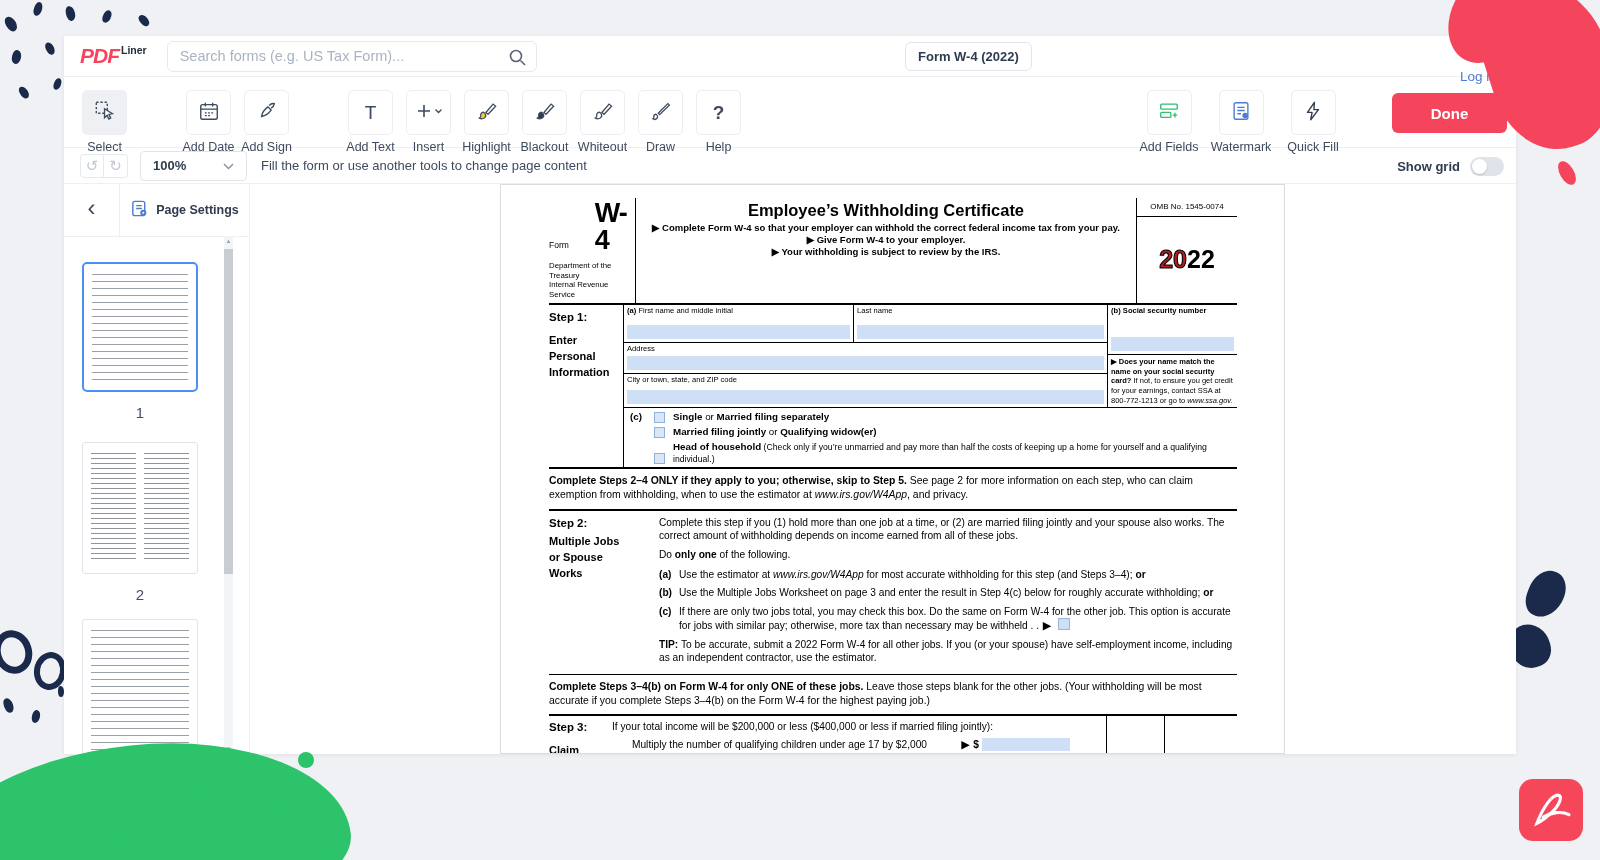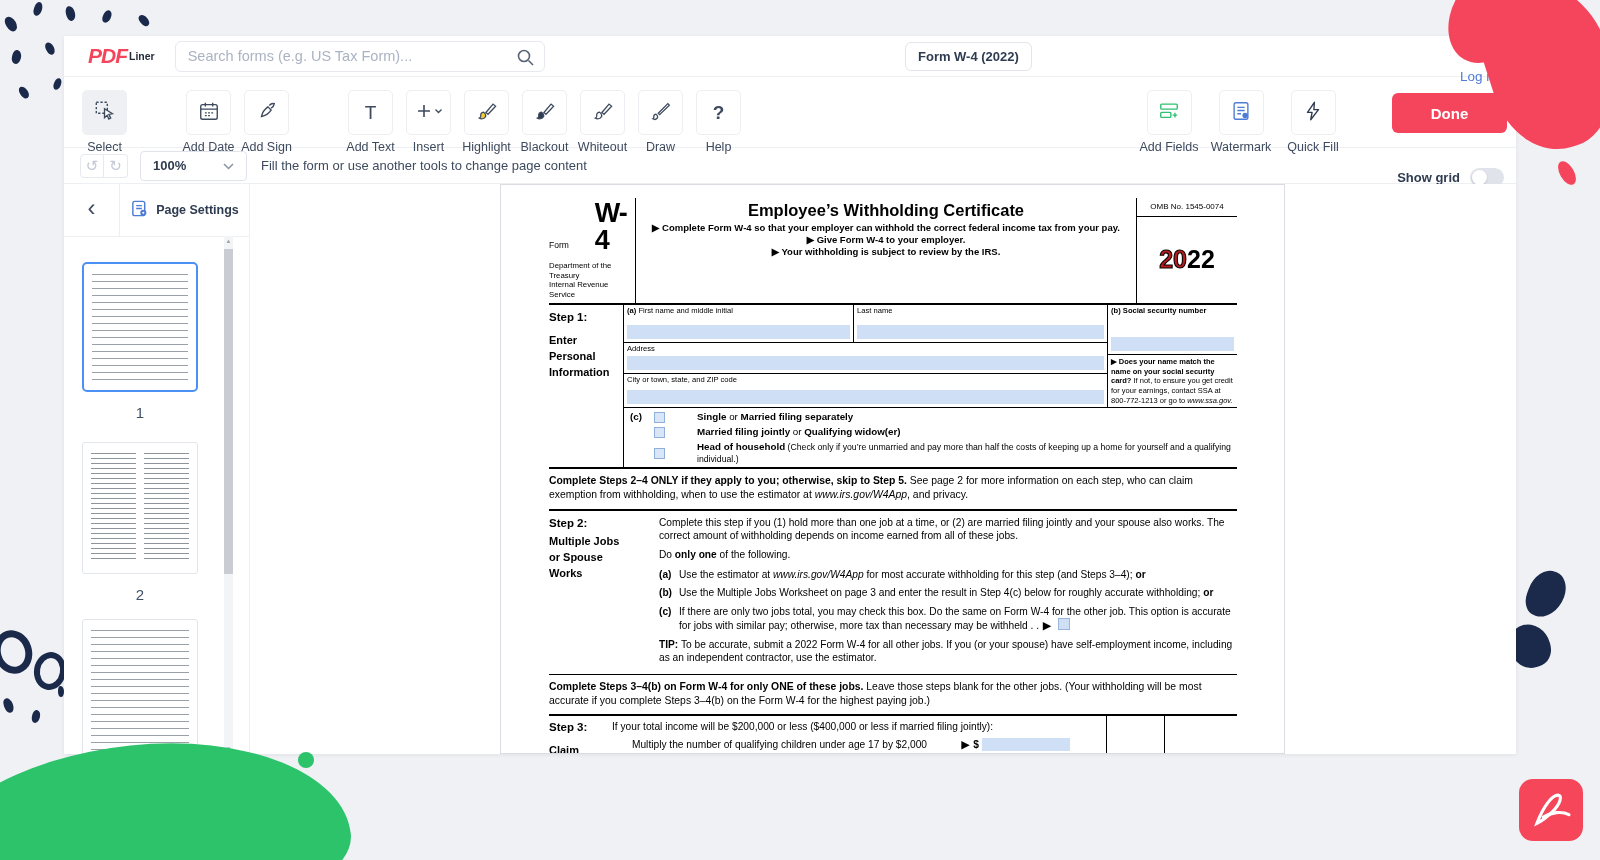--- a/index.html
+++ b/index.html
@@ -13,21 +13,21 @@
   .deco-top{z-index:2;}
   .blob-red{background:#f5455c;}
   .blob-green{background:#2cc36b;}
   .blob-navy{background:#1b2a4a;}
   .pdf-badge{position:absolute;left:1519px;top:779px;width:64px;height:62px;background:#f5465a;border-radius:14px;z-index:1;display:flex;align-items:center;justify-content:center;}
 
   
   .app{position:absolute;left:64px;top:36px;width:1452px;background:#fff;z-index:1;box-shadow:0 1px 4px rgba(20,30,60,.07);}
 
   .app-header{height:40px;display:flex;align-items:center;position:relative;border-bottom:1px solid #edeff3;}
-  .logo{margin-left:24px;display:flex;align-items:center;cursor:pointer;}
+  .logo{margin-left:16px;display:flex;align-items:flex-start;cursor:pointer;}
   .logo-pdf{color:#f5455c;font-weight:800;font-style:italic;font-size:21px;letter-spacing:-1px;}
   .logo-liner{color:#242c3d;font-weight:700;font-size:10.5px;margin-left:2px;}
   .search{margin-left:20px;width:370px;height:31px;border:1px solid #e6e9ee;border-radius:6px;display:flex;align-items:center;position:relative;box-sizing:border-box;}
   .search input{border:0;outline:0;flex:1;padding:0 34px 0 12px;font-size:14.5px;color:#2f3b50;font-family:inherit;background:transparent;}
   .search input::placeholder{color:#aab3c2;}
   .search-ic{position:absolute;right:10px;top:6px;}
   .doc-badge{position:absolute;left:841px;top:6px;height:27px;padding:0 12px;border:1px solid #e2e5ea;border-radius:6px;display:flex;align-items:center;font-size:13px;font-weight:700;color:#2f3b50;background:#fff;}
   .header-links{position:absolute;right:14px;top:0;height:40px;display:flex;align-items:center;gap:18px;font-size:13.5px;color:#4f7cd8;flex-direction:column;}
   .header-links span{cursor:pointer;}
 
@@ -42,21 +42,21 @@
   .toolbar-right .tool{margin-right:22px;width:50px;}
   .done-btn{margin-left:32px;margin-top:3px;width:115px;height:40px;background:#f5455c;color:#fff;font-weight:700;font-size:15px;border:none;border-radius:6px;cursor:pointer;font-family:inherit;}
 
   .subbar{height:36px;display:flex;align-items:center;border-bottom:1px solid #edeff3;position:relative;padding-left:16px;box-sizing:border-box;}
   .ur{display:flex;}
   .ub{width:24px;height:24px;border:1px solid #e6e9ee;display:flex;align-items:center;justify-content:center;color:#c3c9d4;font-size:15px;cursor:pointer;box-sizing:border-box;}
   .ub:first-child{border-radius:4px 0 0 4px;}
   .ub:last-child{border-radius:0 4px 4px 0;border-left:0;}
   .zoom-select{margin-left:12px;width:107px;height:30px;border:1px solid #e0e4ea;border-radius:4px;display:flex;align-items:center;justify-content:space-between;padding:0 12px;box-sizing:border-box;font-size:13px;font-weight:600;color:#2f3b50;cursor:pointer;}
   .hint{margin-left:14px;font-size:13px;color:#3e4a5e;}
-  .grid-ctl{position:absolute;right:12px;top:11px;height:36px;display:flex;align-items:center;gap:10px;}
+  .grid-ctl{position:absolute;right:12px;top:0;height:36px;display:flex;align-items:center;gap:10px;}
   .grid-lbl{font-size:13px;font-weight:700;color:#2f3b50;}
   .toggle{width:34px;height:19px;border-radius:10px;background:#e0e4ea;position:relative;cursor:pointer;}
   .toggle .knob{position:absolute;left:2px;top:2px;width:15px;height:15px;border-radius:50%;background:#fff;box-shadow:0 1px 2px rgba(0,0,0,.18);}
 
   .content{display:flex;height:570px;position:relative;}
   .sidebar{width:186px;position:relative;border-right:1px solid #f0f1f4;box-sizing:border-box;overflow:hidden;background:#fff;}
   .sb-top{height:52px;display:flex;border-bottom:1px solid #edeff3;}
   .collapse{width:56px;display:flex;align-items:center;justify-content:center;border-right:1px solid #edeff3;color:#3e4a5e;font-size:24px;cursor:pointer;padding-bottom:4px;box-sizing:border-box;}
   .ps{flex:1;display:flex;align-items:center;justify-content:center;gap:7px;font-size:12.5px;font-weight:700;color:#2f3b50;cursor:pointer;}
   .thumbs{position:absolute;top:52px;left:0;right:0;bottom:0;}
@@ -107,21 +107,21 @@
   .flabel b{font-weight:700;}
   .finput{height:14px;background:#cfe0f6;margin-top:auto;}
   .rowaddr{height:31px;box-sizing:border-box;border-bottom:1px solid #000;padding:1px 3px 3px;display:flex;flex-direction:column;}
   .rowcity{height:33px;box-sizing:border-box;padding:1px 3px 3px;display:flex;flex-direction:column;}
   .s1-right{width:130px;border-left:1px solid #000;box-sizing:border-box;display:flex;flex-direction:column;}
   .ssn-area{height:50px;box-sizing:border-box;border-bottom:1px solid #000;padding:1px 3px 3px;display:flex;flex-direction:column;}
   .ssa{font-size:7.5px;line-height:1.3;padding:2px 3px 0 3px;}
   .s1-c{display:flex;border-top:1px solid #000;padding:3px 0 3px;}
   .c-pre{width:30px;font-weight:700;font-size:9.8px;padding-left:6px;box-sizing:border-box;}
   .c-opts{flex:1;}
-  .c-row{display:flex;align-items:center;margin-bottom:3px;font-size:9.8px;line-height:1.2;gap:24px;}
+  .c-row{display:flex;align-items:flex-end;margin-bottom:3px;font-size:9.8px;line-height:1.2;}
   .c-row:last-child{margin-bottom:0;}
   .cbox{width:9px;height:9px;background:#d9e6f8;border:1px solid #8fb0da;margin:1px 8px 0 0;flex:none;cursor:pointer;}
   .opt3-rest{font-size:8.7px;}
 
   .note{padding:5px 0 6px;border-bottom:2px solid #000;font-size:10.4px;line-height:1.35;}
 
   .s2{display:flex;border-bottom:1px solid #000;padding:5px 0 4px;}
   .s2-lab{width:110px;box-sizing:border-box;}
   .s2-body{flex:1;}
   .s2-body p{margin:0 0 6px;}

